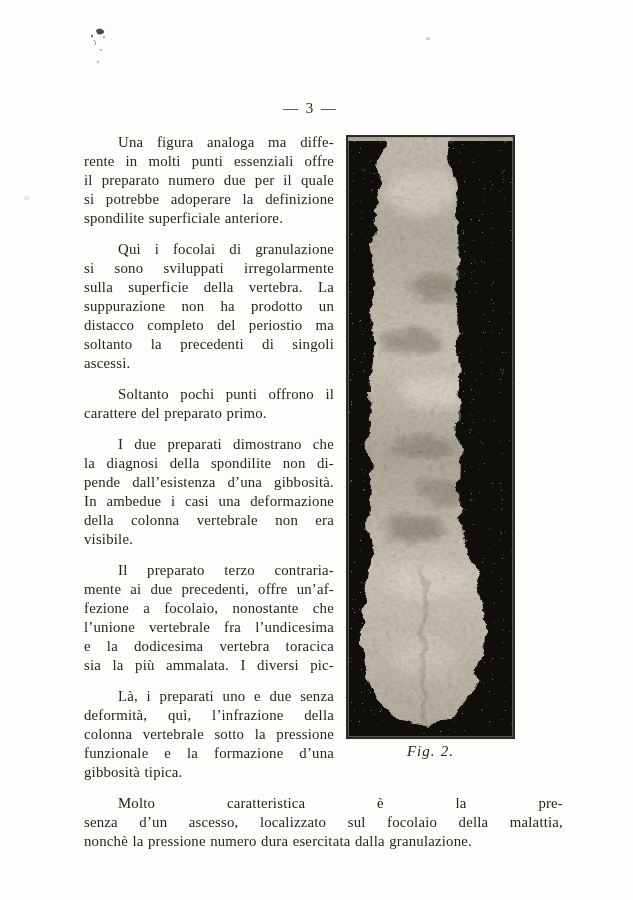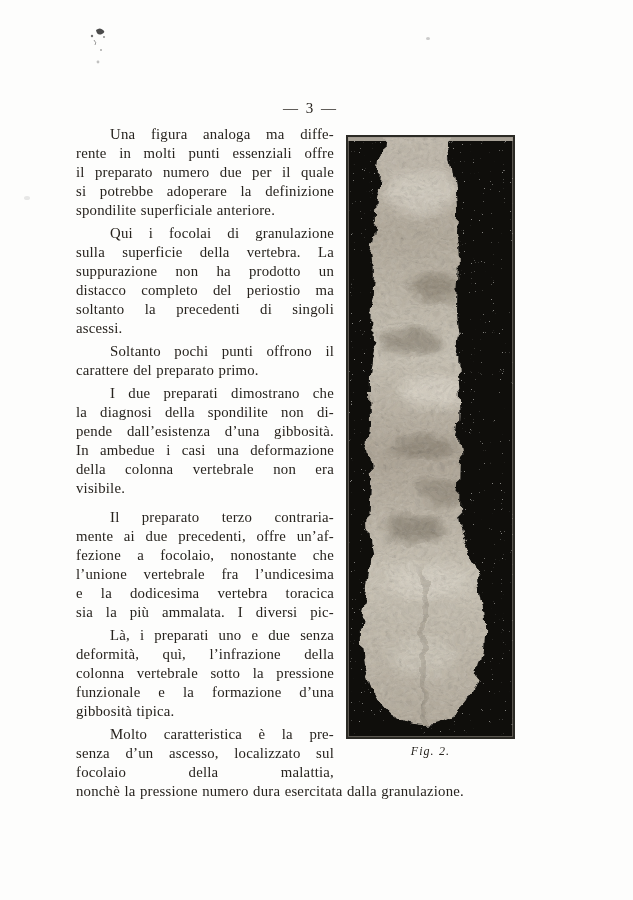--- a/index.html
+++ b/index.html
@@ -15,40 +15,40 @@
   .pageno {
     position:absolute; top:100px; left:72px; width:503px;
     text-align:center; font-size:15px; letter-spacing:2px;
     transform:translateX(-13px);
   }
   .content {
     position:absolute; top:121px; left:72px; width:503px;
     font-size:14.8px; line-height:19px; letter-spacing:0.2px;
     word-spacing:0.04em;
   }
-  .para { margin:4px; }
+  .para { margin:12px; }
   .para.space-before { margin-top:10px; }
   .line { text-align:justify; text-align-last:justify; }
   .line.last { text-align-last:left; }
   .line.first { text-indent:34px; }
   .it { }
 
   .figure {
     float:right; width:169px;
     margin:14px 60px 8px 12px;
   }
   .photo {
     width:165px; height:600px;
     border:2px solid #2b2a25;
     background:var(--photo-bg,#0f0e0b);
   }
   .photo svg { display:block; }
   .caption {
     text-align:center; font-style:italic;
-    font-size:12px; line-height:18px; margin-top:3px;
+    font-size:15px; line-height:18px; margin-top:3px;
     letter-spacing:1px;
   }
 
   .smudge { position:absolute; left:84px; top:24px; }
   .speck1 { position:absolute; left:426px; top:37px; width:4px; height:3px;
             background:#9a9a9a; border-radius:50%; opacity:.5; }
   .speck2 { position:absolute; left:24px; top:196px; width:6px; height:4px;
             background:#bdbdbd; border-radius:50%; opacity:.35; }
 </style>
 </head>
@@ -162,20 +162,21 @@
 
   <div class="para">
         <div class="line first"><span>Una figura analoga ma diffe-</span></div>
         <div class="line"><span>rente in molti punti essenziali offre</span></div>
         <div class="line"><span class="it">il preparato numero due</span><span> per il quale</span></div>
         <div class="line"><span>si potrebbe adoperare la definizione</span></div>
         <div class="line last"><span class="it">spondilite superficiale anteriore.</span></div>
       </div>
       <div class="para">
         <div class="line first"><span>Qui i focolai di granulazione</span></div>
+        <div class="line"><span>si sono sviluppati irregolarmente</span></div>
         <div class="line"><span>sulla superficie della vertebra. La</span></div>
         <div class="line"><span>suppurazione non ha prodotto un</span></div>
         <div class="line"><span>distacco completo del periostio ma</span></div>
         <div class="line"><span>soltanto la precedenti di singoli</span></div>
         <div class="line last"><span>ascessi.</span></div>
       </div>
       <div class="para">
         <div class="line first"><span>Soltanto pochi punti offrono il</span></div>
         <div class="line last"><span>carattere del preparato primo.</span></div>
       </div>

